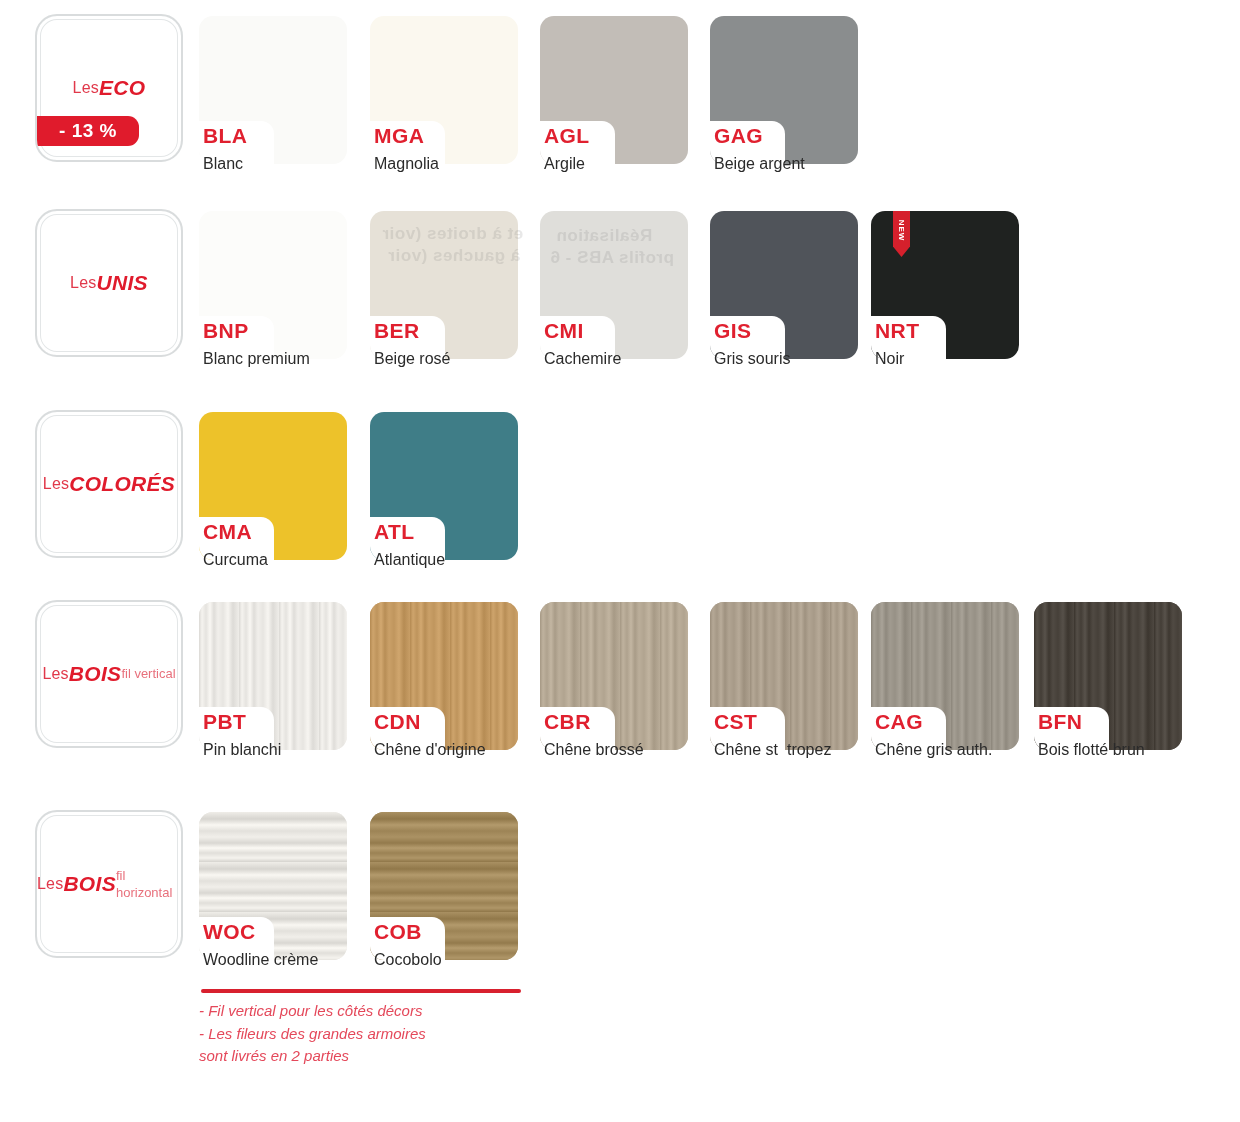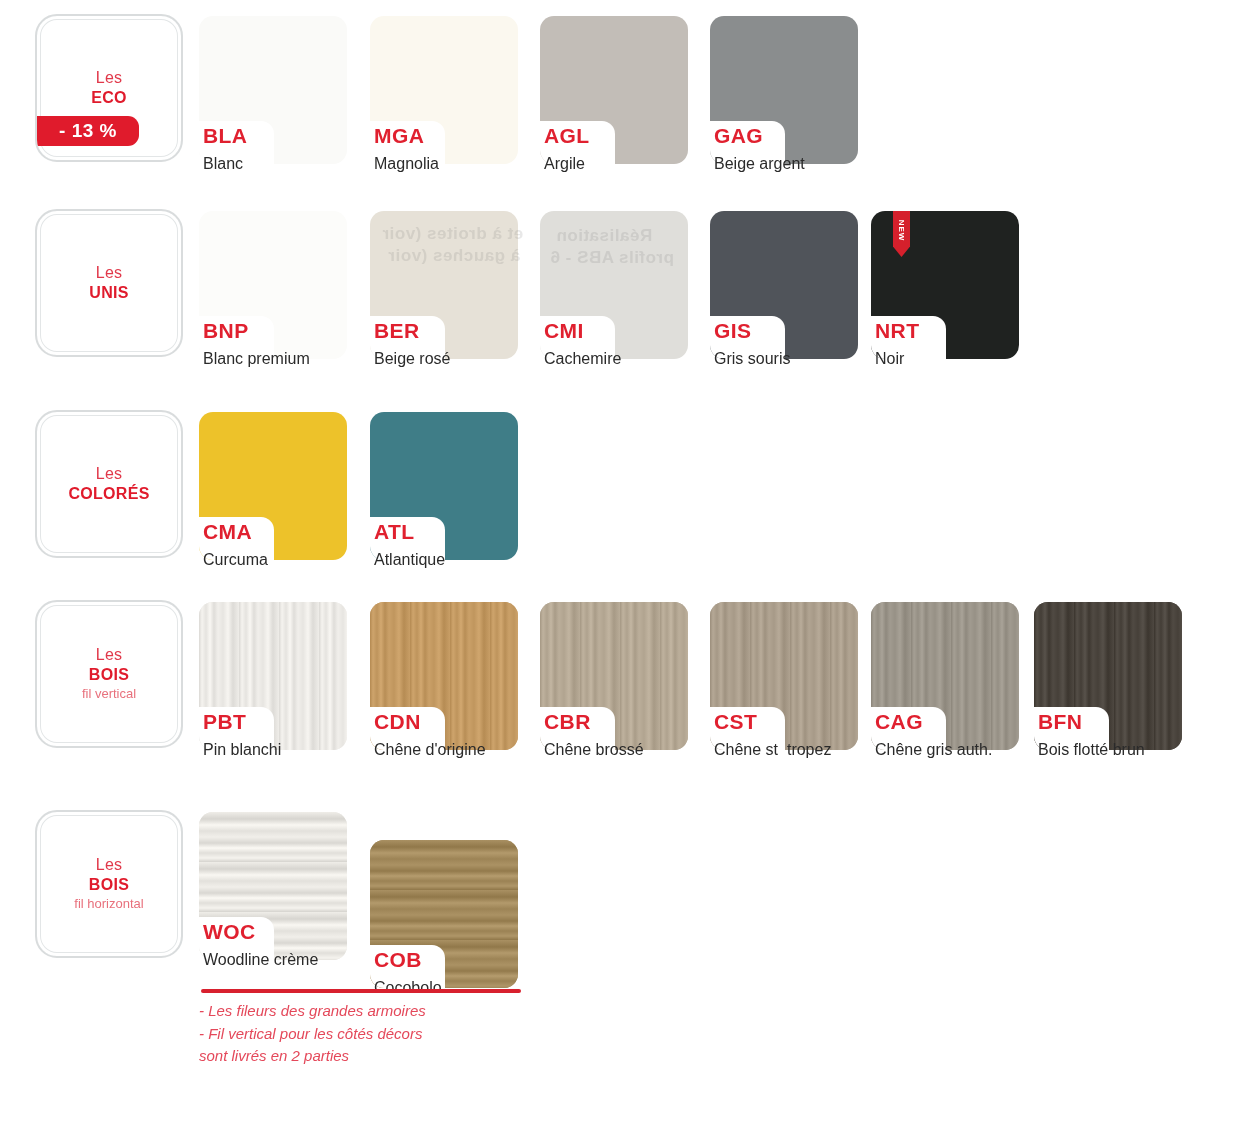--- a/index.html
+++ b/index.html
@@ -21,37 +21,37 @@
   
   .cat-box {
     position: absolute;
     width: 148px;
     height: 148px;
     border-radius: 22px;
     background: #ffffff;
     border: 2px solid #d9dcdd;
     box-shadow: inset 0 0 0 3px #ffffff, inset 0 0 0 4px #e3e6e7;
     display: flex;
-    flex-direction: column;
     align-items: center;
     justify-content: center;
     overflow: hidden;
   }
   .cat-les {
     font-size: 16px;
     color: #e1384a;
     line-height: 1.25;
     letter-spacing: .2px;
   }
   .cat-main {
-    font-size: 16px;
+    font-size: 21px;
     font-weight: bold;
     color: #e01b2c;
     line-height: 1.2;
     letter-spacing: .3px;
+    font-style: italic;
   }
   .cat-sub {
     font-size: 13px;
     color: #e8707c;
     line-height: 1.3;
     margin-top: 1px;
   }
   .eco-ribbon {
     position: absolute;
     left: 0;
@@ -345,33 +345,33 @@
         <div class="cname">Bois flotté brun</div>
       </div>
       <div class="cell" style="left: 199px; top: 812px; width: 148px;">
         <div class="chip">
           <div class="tex" style="background: linear-gradient(0deg, rgb(213, 211, 206) 0px, rgb(245, 243, 238) 4px, rgb(225, 223, 218) 9px, rgb(251, 249, 244) 14px, rgb(217, 215, 210) 19px, rgb(241, 239, 234) 25px, rgb(227, 225, 220) 31px, rgb(249, 247, 242) 37px, rgb(215, 213, 208) 43px, rgb(239, 237, 232) 50px) 0% 0% / 100% 50px rgb(233, 231, 226);"></div>
           <div class="notch"></div>
         </div>
         <div class="code">WOC</div>
         <div class="cname">Woodline crème</div>
       </div>
-      <div class="cell" style="left: 370px; top: 812px; width: 148px; margin-top: 28px;">
+      <div class="cell" style="left: 370px; top: 812px; width: 148px;">
         <div class="chip">
           <div class="tex" style="background: linear-gradient(0deg, rgb(143, 118, 72) 0px, rgb(175, 150, 104) 4px, rgb(155, 130, 84) 9px, rgb(181, 156, 110) 14px, rgb(147, 122, 76) 19px, rgb(171, 146, 100) 25px, rgb(157, 132, 86) 31px, rgb(179, 154, 108) 37px, rgb(145, 120, 74) 43px, rgb(169, 144, 98) 50px) 0% 0% / 100% 50px rgb(163, 138, 92);"></div>
           <div class="notch"></div>
         </div>
         <div class="code">COB</div>
         <div class="cname">Cocobolo</div>
       </div>
     </div>
 
   <div id="footnote-rule" style="background: rgb(216, 32, 46);"></div>
   <div id="footnote">
+      <div>- Fil vertical pour les côtés décors</div>
       <div>- Les fileurs des grandes armoires</div>
-      <div>- Fil vertical pour les côtés décors</div>
       <div>sont livrés en 2 parties</div>
     </div>
 <div class="ghost" style="left: 382px; top: 224px;">et à droites (voir</div>
     <div class="ghost" style="left: 388px; top: 246px;">à gauches (voir</div>
     <div class="ghost" style="left: 556px; top: 226px;">Réalisation</div>
     <div class="ghost" style="left: 550px; top: 248px;">profils ABS - 6</div>
   </div>
 
 </body></html>

